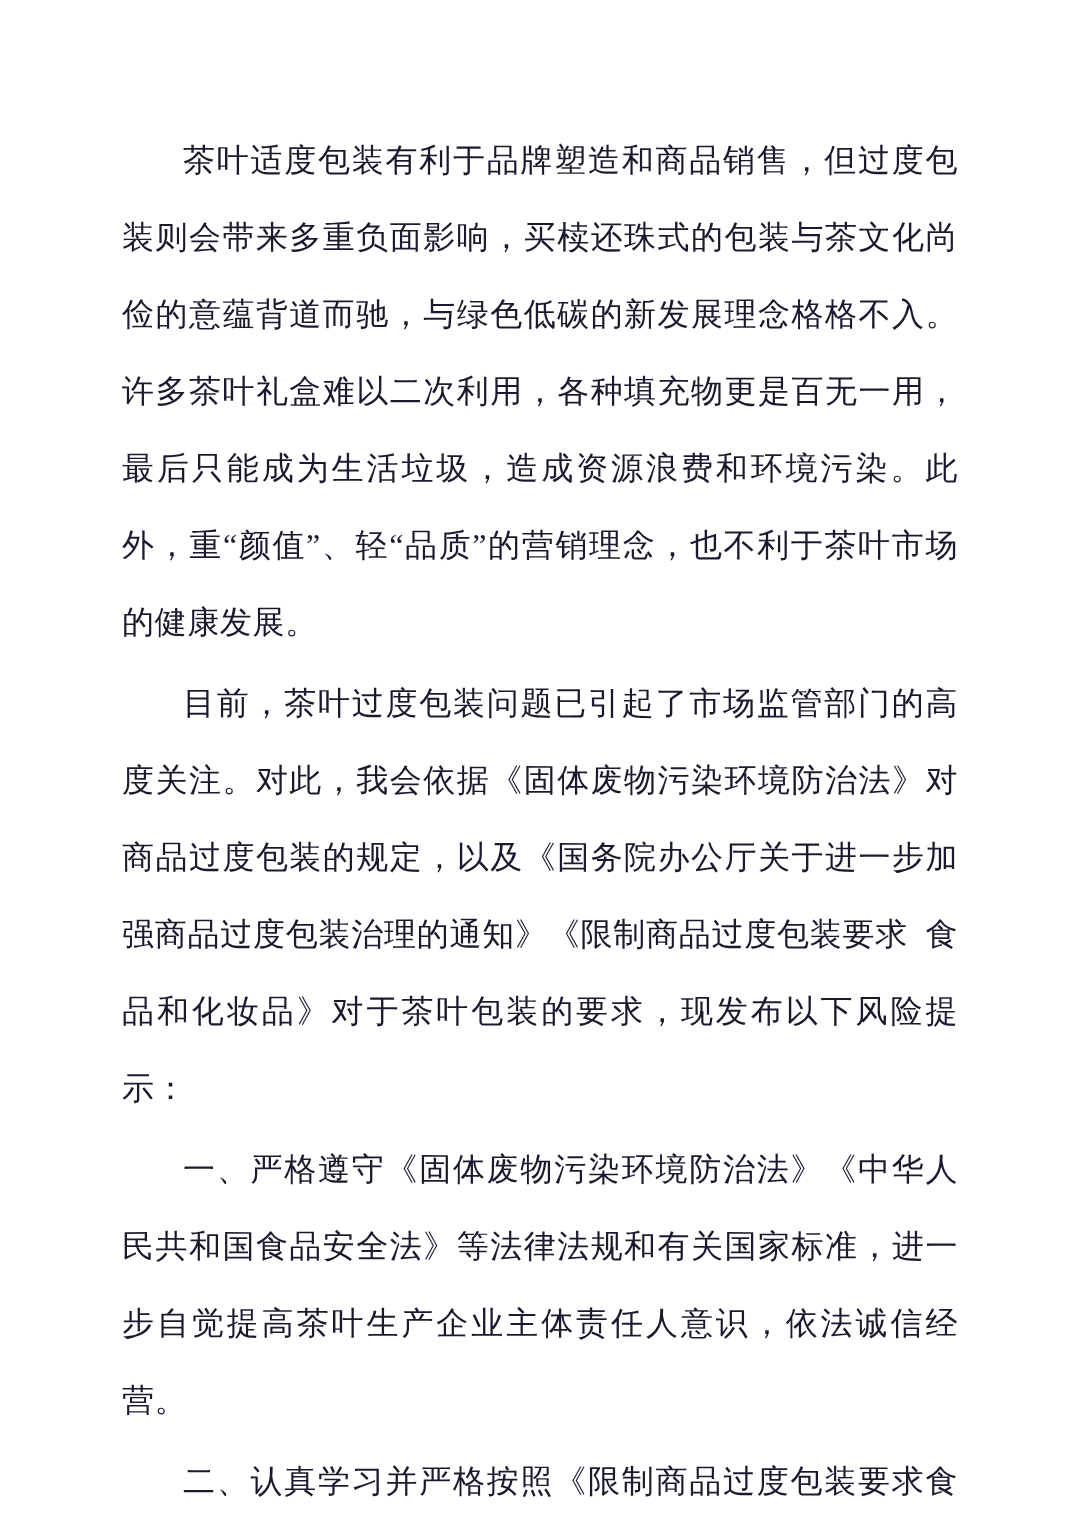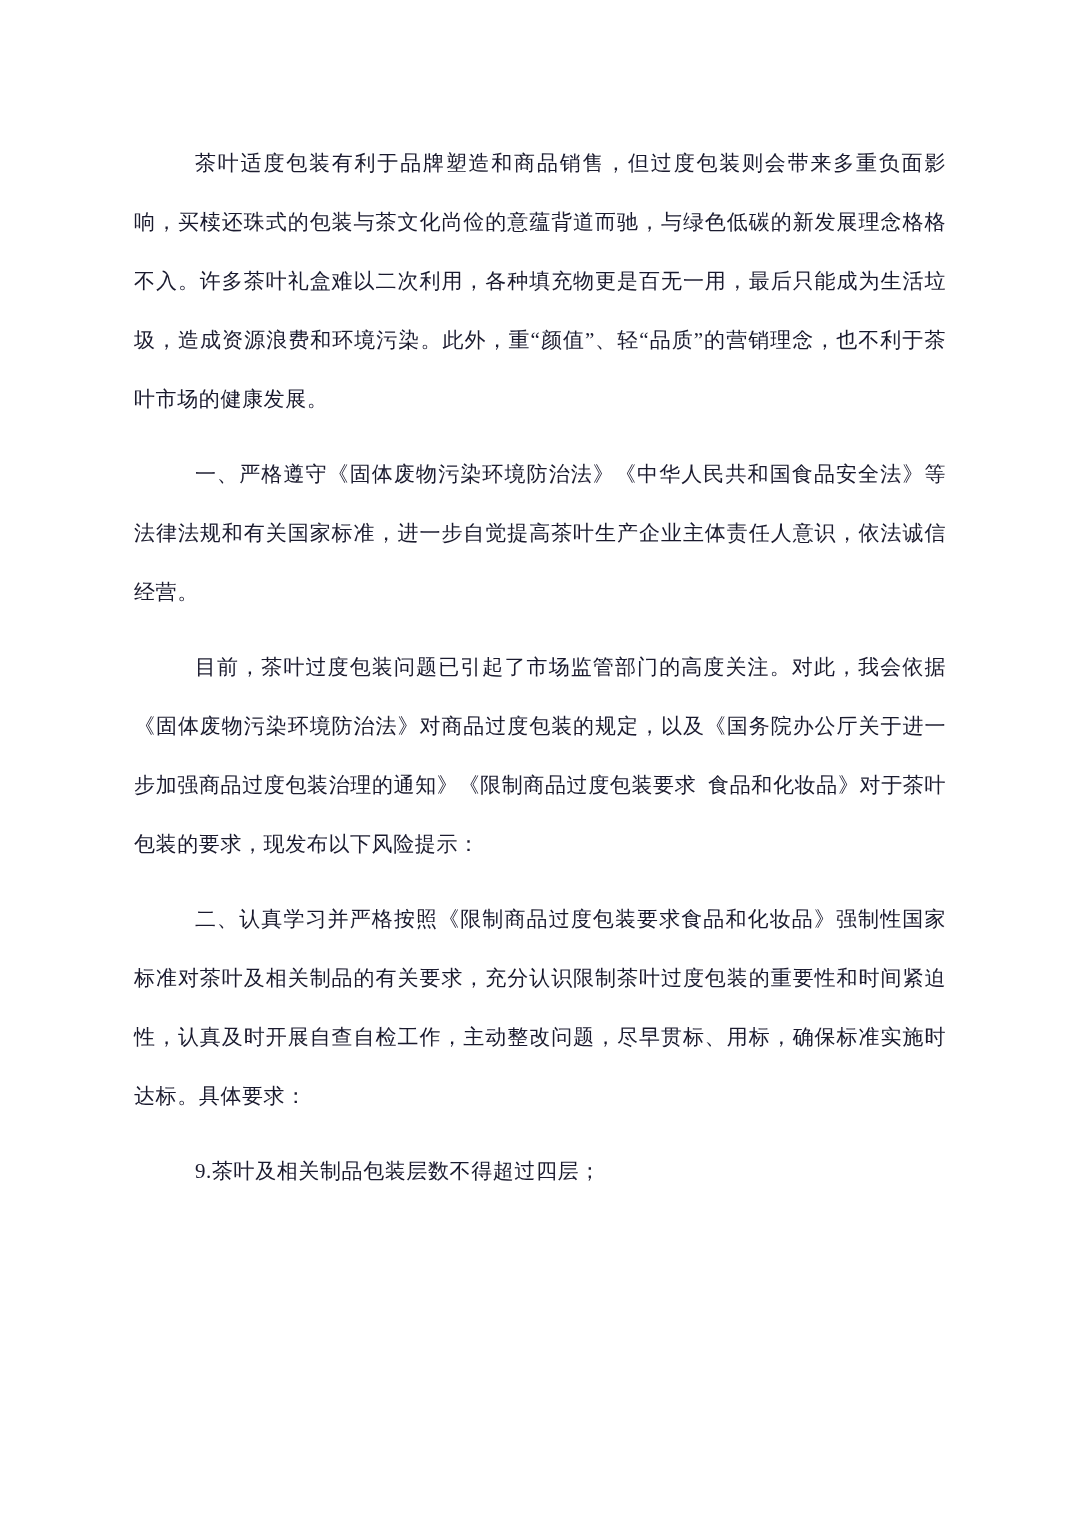--- a/index.html
+++ b/index.html
@@ -16,35 +16,35 @@
     overflow: hidden;
   }
   .content {
     position: absolute;
     left: 118px;
     top: 118px;
     width: 844px;
   }
   .para {
     font-family: "Liberation Serif", "DejaVu Serif", serif;
-    font-size: 21px;
-    line-height: 59px;
+    font-size: 32px;
+    line-height: 77px;
     color: #1a1a2e;
     text-align: justify;
     text-justify: inter-ideograph;
-    margin: 16px;
+    margin: 4px;
     text-indent: 61px;
     letter-spacing: 0.6px;
     white-space: pre-wrap;
   }
 </style>
 </head>
 <body>
 
 <div class="page">
   <div class="content">
     <p class="para">茶叶适度包装有利于品牌塑造和商品销售，但过度包装则会带来多重负面影响，买椟还珠式的包装与茶文化尚俭的意蕴背道而驰，与绿色低碳的新发展理念格格不入。许多茶叶礼盒难以二次利用，各种填充物更是百无一用，最后只能成为生活垃圾，造成资源浪费和环境污染。此外，重“颜值”、轻“品质”的营销理念，也不利于茶叶市场的健康发展。</p>
+    <p class="para">目前，茶叶过度包装问题已引起了市场监管部门的高度关注。对此，我会依据《固体废物污染环境防治法》对商品过度包装的规定，以及《国务院办公厅关于进一步加强商品过度包装治理的通知》《限制商品过度包装要求  食品和化妆品》对于茶叶包装的要求，现发布以下风险提示：</p>
     <p class="para">一、严格遵守《固体废物污染环境防治法》《中华人民共和国食品安全法》等法律法规和有关国家标准，进一步自觉提高茶叶生产企业主体责任人意识，依法诚信经营。</p>
-    <p class="para">目前，茶叶过度包装问题已引起了市场监管部门的高度关注。对此，我会依据《固体废物污染环境防治法》对商品过度包装的规定，以及《国务院办公厅关于进一步加强商品过度包装治理的通知》《限制商品过度包装要求  食品和化妆品》对于茶叶包装的要求，现发布以下风险提示：</p>
     <p class="para">二、认真学习并严格按照《限制商品过度包装要求食品和化妆品》强制性国家标准对茶叶及相关制品的有关要求，充分认识限制茶叶过度包装的重要性和时间紧迫性，认真及时开展自查自检工作，主动整改问题，尽早贯标、用标，确保标准实施时达标。具体要求：</p>
     <p class="para">9.茶叶及相关制品包装层数不得超过四层；</p>
   </div>
 </div>
 
 </body></html>

